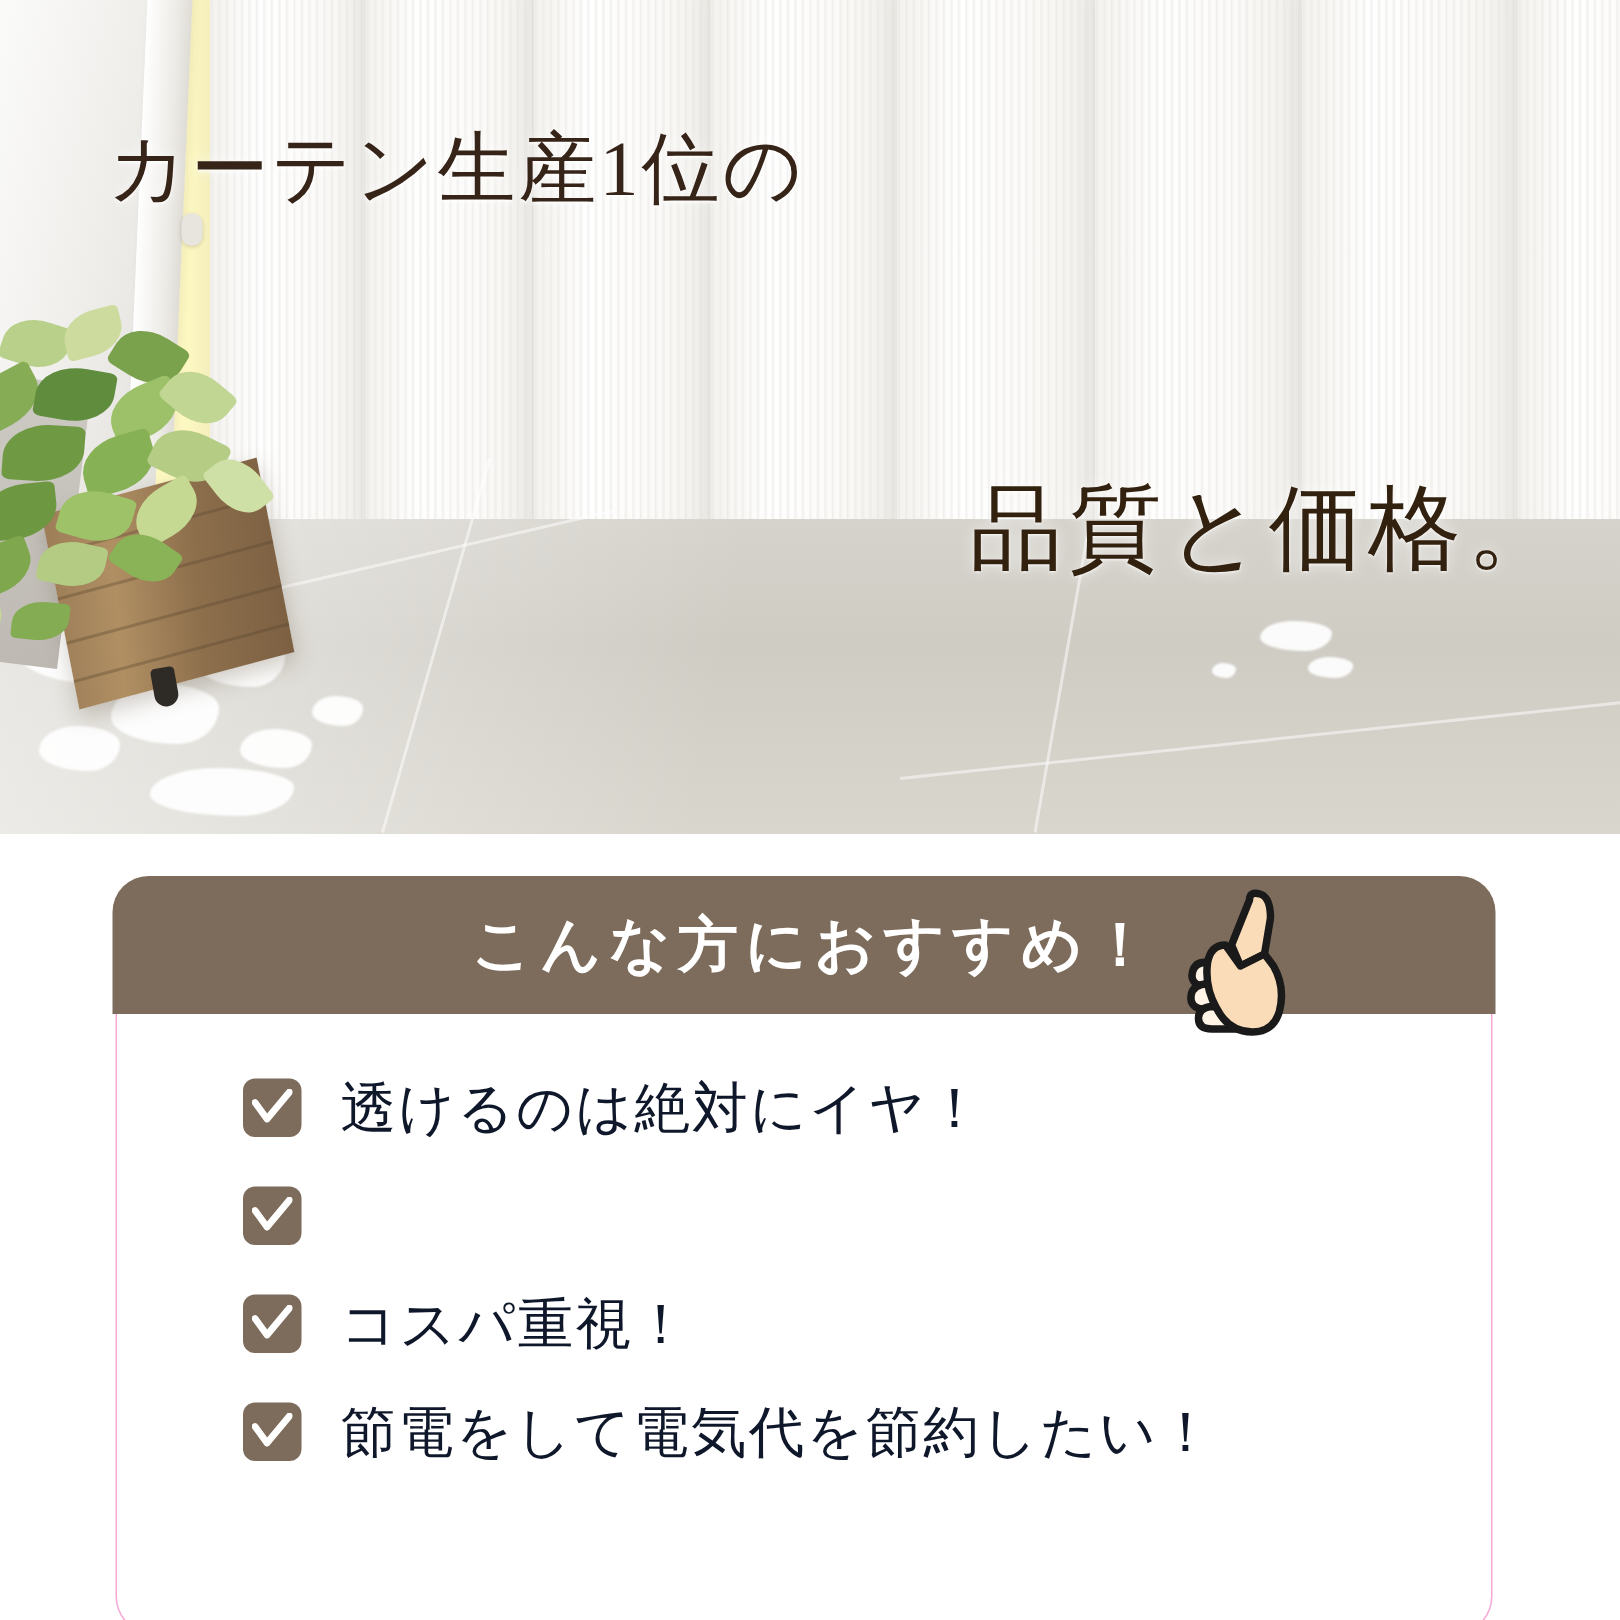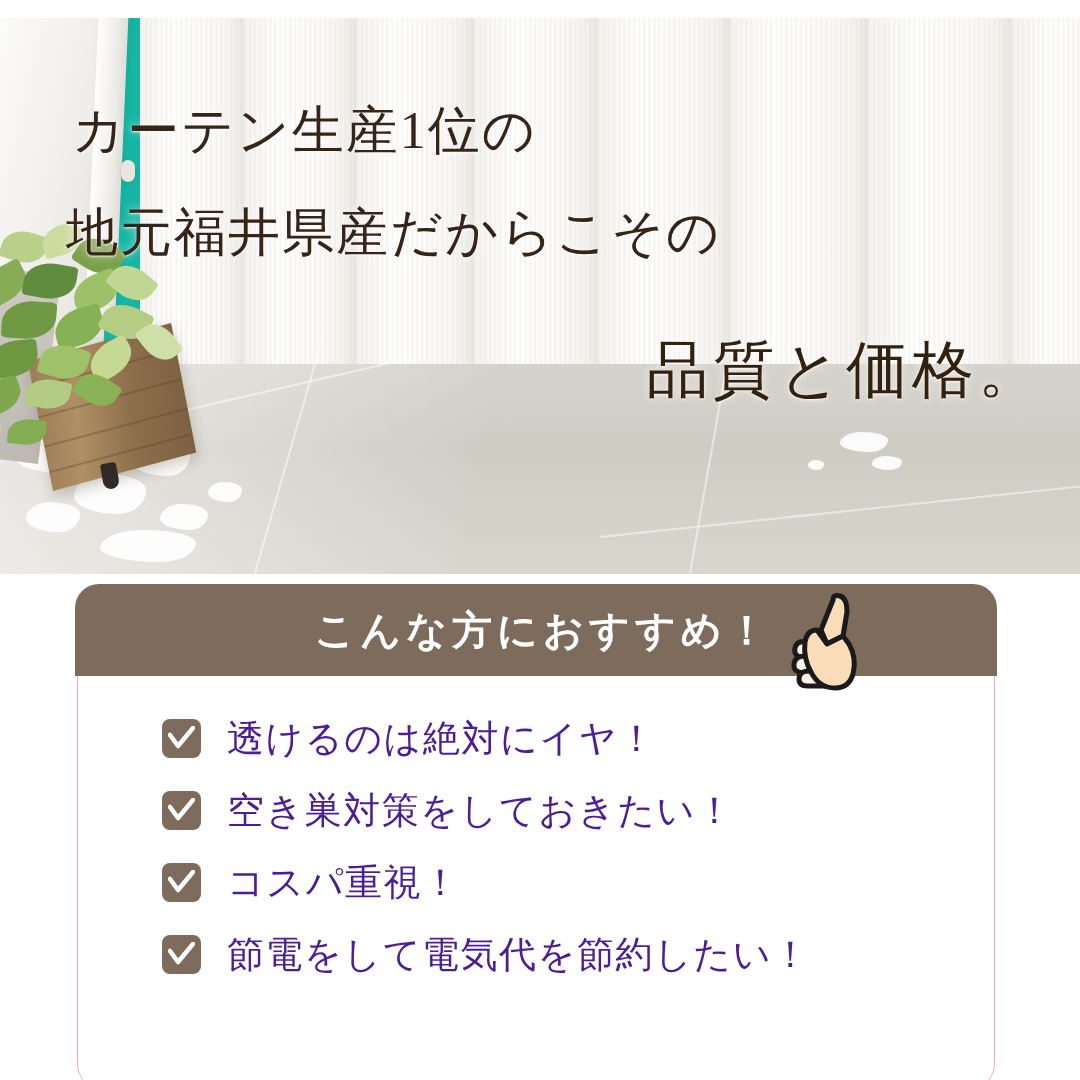--- a/index.html
+++ b/index.html
@@ -22,22 +22,21 @@
   }
 
   
   #hero {
     position: absolute;
     left: 0;
     top: 0;
     width: 1080px;
     height: 556px;
     overflow: hidden;
-    background: #14b8a6;
-    margin-top: 18px;
+    background: #fef9c3;
   }
 
   
   .floor {
     position: absolute;
     left: 0;
     bottom: 0;
     width: 1080px;
     height: 210px;
     background:
@@ -258,21 +257,21 @@
     border-radius: 8px;
     background: #7d6c5b;
     position: relative;
     margin-right: 26px;
   }
   .checkbox svg { position: absolute; left: 6px; top: 7px; }
   .check-label {
     font-family: "DejaVu Sans", sans-serif;
     font-size: 37px;
     font-weight: 500;
-    color: #4c1d95;
+    color: #0f172a;
     letter-spacing: 1.5px;
     line-height: 1;
     white-space: nowrap;
   }
 </style>
 </head>
 <body>
 
 <div id="page">
 
@@ -354,21 +353,20 @@
       <div class="leaf" style="left:26px;  top:158px; width:46px; height:32px; background:#7fa84e; transform:rotate(-20deg);"></div>
       <div class="leaf" style="left:76px;  top:156px; width:44px; height:30px; background:#b3cb82; transform:rotate(12deg);"></div>
       <div class="leaf" style="left:126px; top:152px; width:42px; height:30px; background:#8ab257; transform:rotate(34deg);"></div>
 
       <div class="leaf" style="left:12px;  top:198px; width:42px; height:28px; background:#c7da95; transform:rotate(-34deg);"></div>
       <div class="leaf" style="left:58px;  top:196px; width:38px; height:26px; background:#84ac52; transform:rotate(6deg);"></div>
 
     </div>
 
     <div class="hero-line" id="hero-line-1">カーテン生産1位の</div>
-    <div class="hero-line" id="hero-line-2">地元福井県産だからこその</div>
     <div class="hero-line" id="hero-line-3">品質と価格。</div>
   </div>
 
   <div id="card">
 
     <div id="card-header">
       <div id="card-header-title">こんな方におすすめ！</div>
 
       <svg id="point-finger-icon" viewBox="0 0 96 112">
         <g stroke="#1a1a1a" stroke-width="5" stroke-linejoin="round" stroke-linecap="round">
@@ -391,21 +389,20 @@
         </span>
         <span class="check-label">透けるのは絶対にイヤ！</span>
       </div>
 
       <div class="check-row">
         <span class="checkbox">
           <svg width="27" height="25" viewBox="0 0 27 25">
               <path d="M2 9 L10 20 L25 2" fill="none" stroke="#ffffff" stroke-width="4.5" stroke-linecap="round" stroke-linejoin="round"></path>
             </svg>
         </span>
-        <span class="check-label">空き巣対策をしておきたい！</span>
       </div>
 
       <div class="check-row">
         <span class="checkbox">
           <svg width="27" height="25" viewBox="0 0 27 25">
               <path d="M2 9 L10 20 L25 2" fill="none" stroke="#ffffff" stroke-width="4.5" stroke-linecap="round" stroke-linejoin="round"></path>
             </svg>
         </span>
         <span class="check-label">コスパ重視！</span>
       </div>

